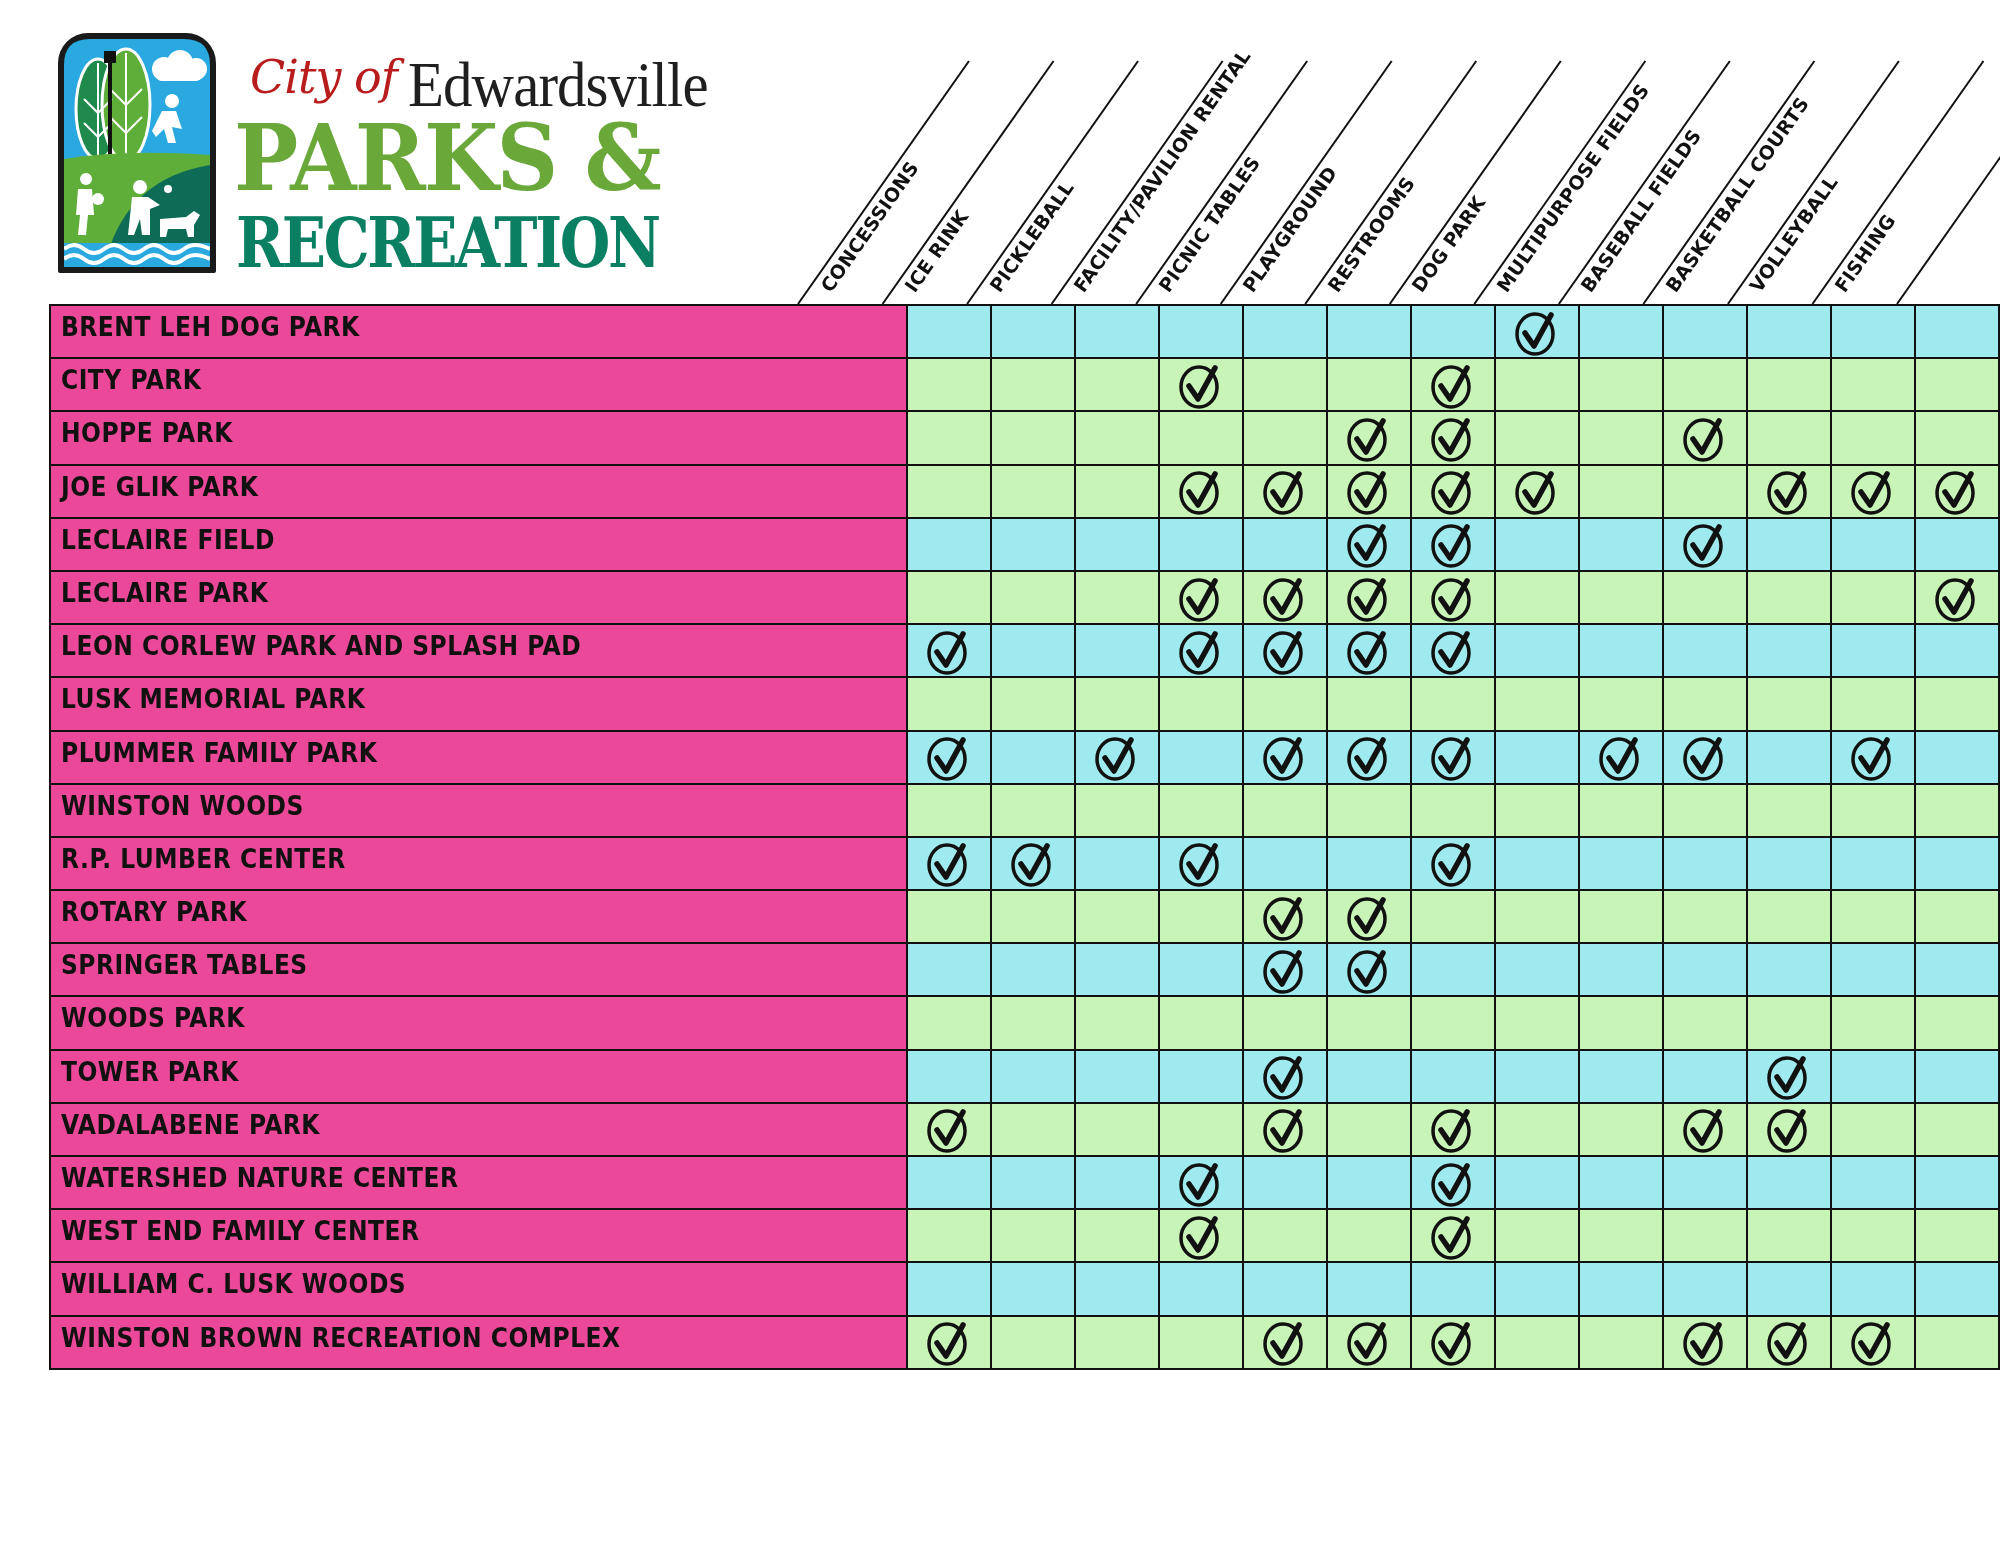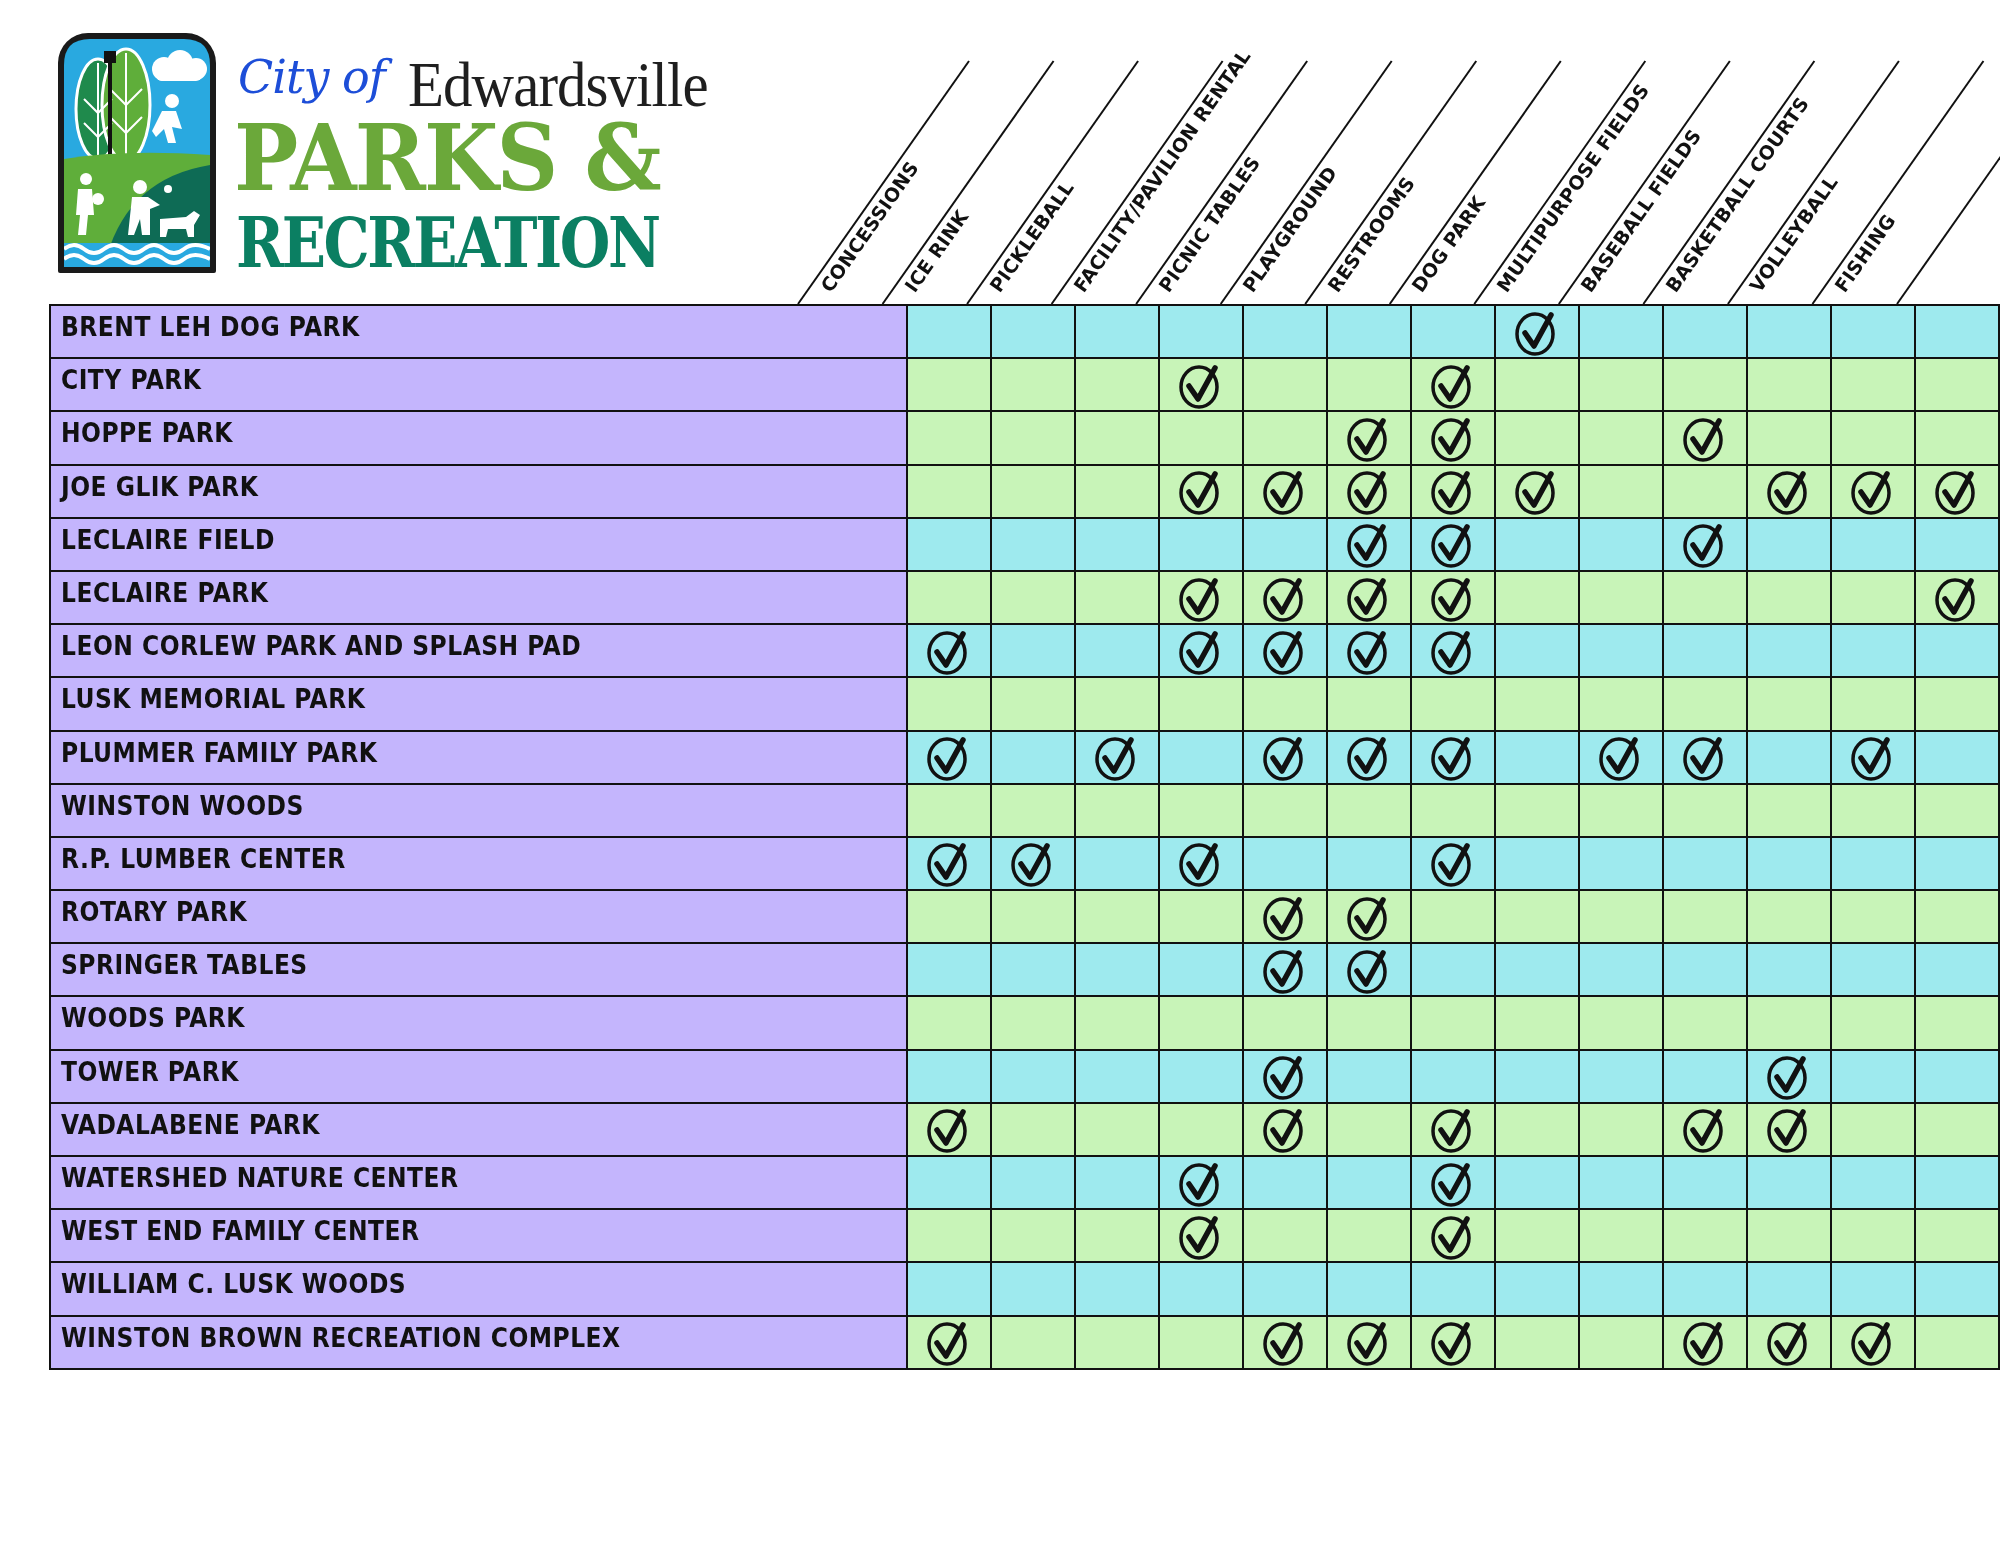--- a/index.html
+++ b/index.html
@@ -6,22 +6,22 @@
   body { width: 2000px; height: 1545px; position: relative; overflow: hidden; font-family: "DejaVu Sans", sans-serif; }
 
   
   .logo-badge {
     position: absolute; left: 58px; top: 33px; width: 158px; height: 240px;
     background: #1a1a1a; border-radius: 30px 30px 2px 2px;
   }
   .logo-badge svg { position: absolute; left: 6px; top: 6px; }
   .logo-text { position: absolute; left: 238px; top: 48px; width: 510px; height: 230px; }
   .city-of {
-    position: absolute; left: 0; top: 2px; font-family: "DejaVu Serif", serif; font-style: italic;
-    font-size: 46px; color: #1d4ed8; letter-spacing: -1px;
+    position: absolute; left: 12px; top: 2px; font-family: "DejaVu Serif", serif; font-style: italic;
+    font-size: 46px; color: #b91c1c; letter-spacing: -1px;
   }
   .edwardsville {
     position: absolute; left: 170px; top: 0px; font-family: "Liberation Serif", serif;
     font-size: 64px; color: #1f1f1f; letter-spacing: -1px; transform: scaleX(0.92); transform-origin: left top;
   }
   .parks {
     position: absolute; left: -4px; top: 64px; font-family: "DejaVu Serif", serif; font-weight: bold;
     font-size: 92px; line-height: 92px; color: #6ba83a; letter-spacing: -2px;
     transform: scaleX(0.93); transform-origin: left top;
   }
@@ -38,21 +38,21 @@
     color: #111; white-space: nowrap; transform-origin: left bottom; letter-spacing: 0.2px;
   }
 
   
   .matrix {
     position: absolute; left: 49px; top: 304px; border-collapse: collapse;
     table-layout: fixed;
   }
   .matrix td { border: 2px solid #111; padding: 0; height: 51.2px; }
   .matrix td.name {
-    width: 868px; background: #c4b5fd; font-family: "DejaVu Sans Condensed", "DejaVu Sans", sans-serif;
+    width: 868px; background: #ec4899; font-family: "DejaVu Sans Condensed", "DejaVu Sans", sans-serif;
     font-weight: bold; font-size: 26px; color: #111; vertical-align: top; padding-left: 10px; padding-top: 6px;
     letter-spacing: 0.5px; box-sizing: border-box;
   }
   .matrix td.cell { width: 82.6px; text-align: center; vertical-align: middle; }
   .matrix tr.blue td.cell { background: #9eeaee; }
   .matrix tr.green td.cell { background: #c8f4b8; }
   .check { display: inline-block; width: 48px; height: 50px; vertical-align: middle; }
 </style>
 </head>
 <body>

